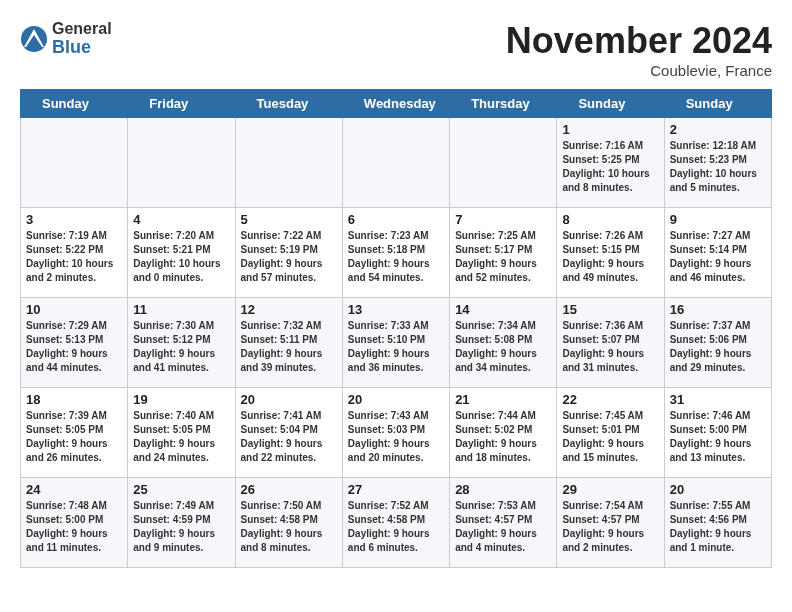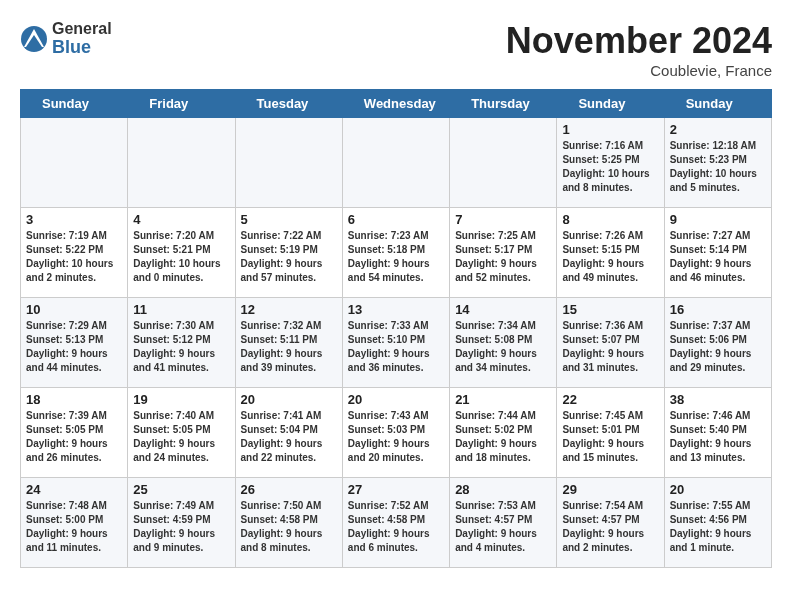--- a/index.html
+++ b/index.html
@@ -291,23 +291,23 @@
 and 18 minutes.</div>
         </td>
         <td>
           <span class="day-number">22</span>
           <div class="day-info">Sunrise: 7:45 AM
 Sunset: 5:01 PM
 Daylight: 9 hours
 and 15 minutes.</div>
         </td>
         <td>
-          <span class="day-number">38</span>
+          <span class="day-number">31</span>
           <div class="day-info">Sunrise: 7:46 AM
-Sunset: 5:40 PM
+Sunset: 5:00 PM
 Daylight: 9 hours
 and 13 minutes.</div>
         </td>
       </tr>
       <tr>
         <td>
           <span class="day-number">24</span>
           <div class="day-info">Sunrise: 7:48 AM
 Sunset: 5:00 PM
 Daylight: 9 hours

